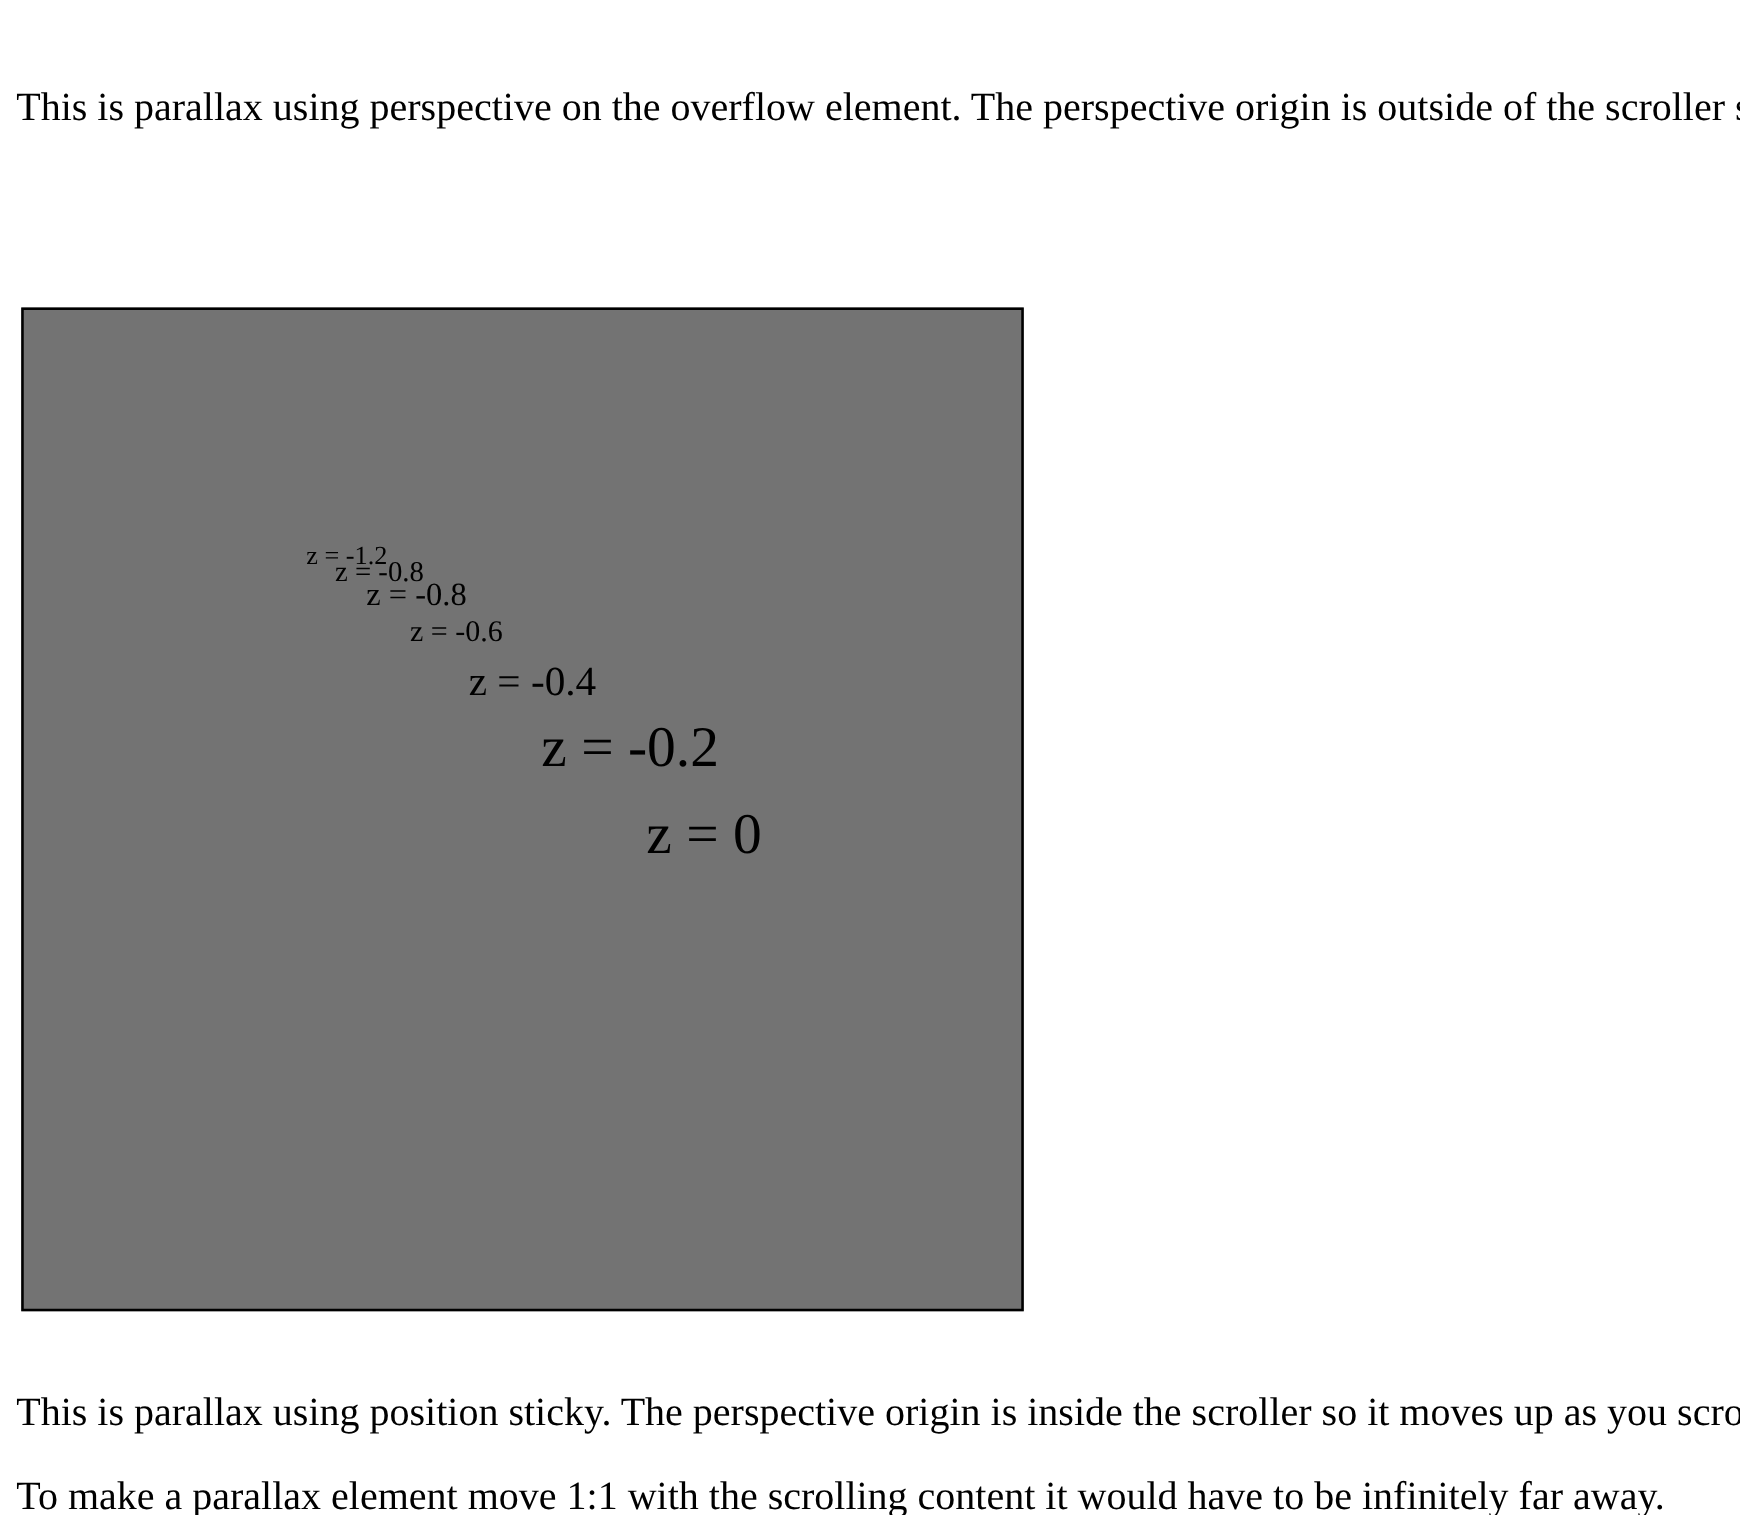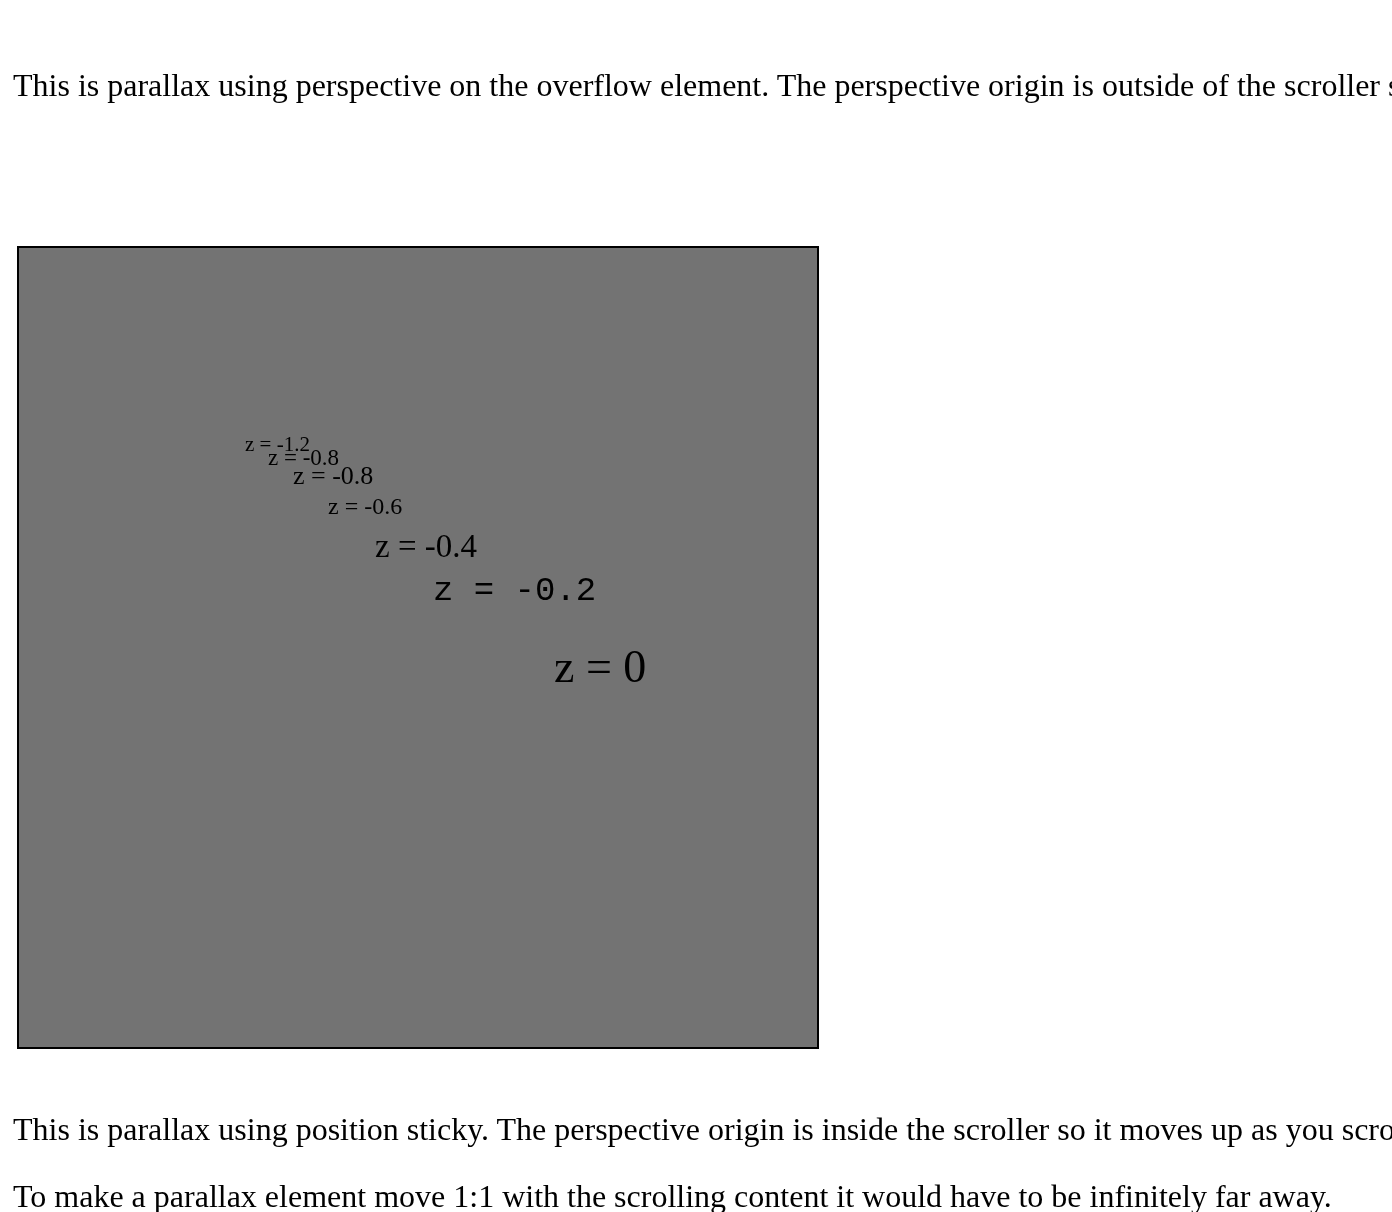--- a/index.html
+++ b/index.html
@@ -63,22 +63,22 @@
     position: absolute;
     white-space: nowrap;
     line-height: 1.15;
     color: #000000;
   }
   .z-label-0 { left: 226px; top: 184px; font-size: 21px; }
   .z-label-1 { left: 249px; top: 197px; font-size: 23px; }
   .z-label-2 { left: 274px; top: 213px; font-size: 26px; }
   .z-label-3 { left: 309px; top: 245px; font-size: 24px; }
   .z-label-4 { left: 356px; top: 280px; font-size: 33px; }
-  .z-label-5 { left: 414px; top: 324px; font-size: 34px; font-family: Liberation Mono, monospace; }
-  .z-label-6 { left: 498px; top: 393px; font-size: 46px; margin-left: 37px; }
+  .z-label-5 { left: 414px; top: 324px; font-size: 46px; }
+  .z-label-6 { left: 498px; top: 393px; font-size: 46px; }
 </style>
 </head>
 <body>
 
 <div class="viewport">
 
   <p class="para p1">This is parallax using perspective on the overflow element. The perspective origin is outside of the scroller so</p>
 
 
 

